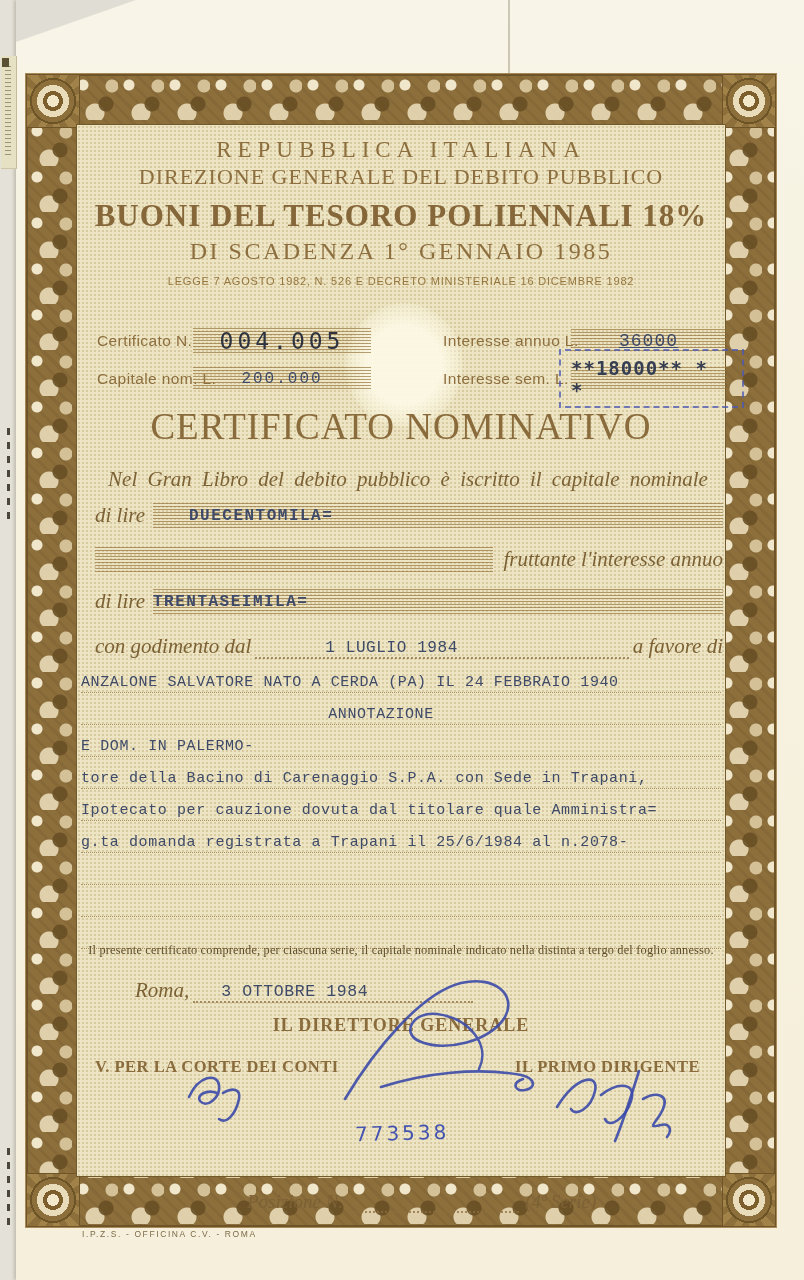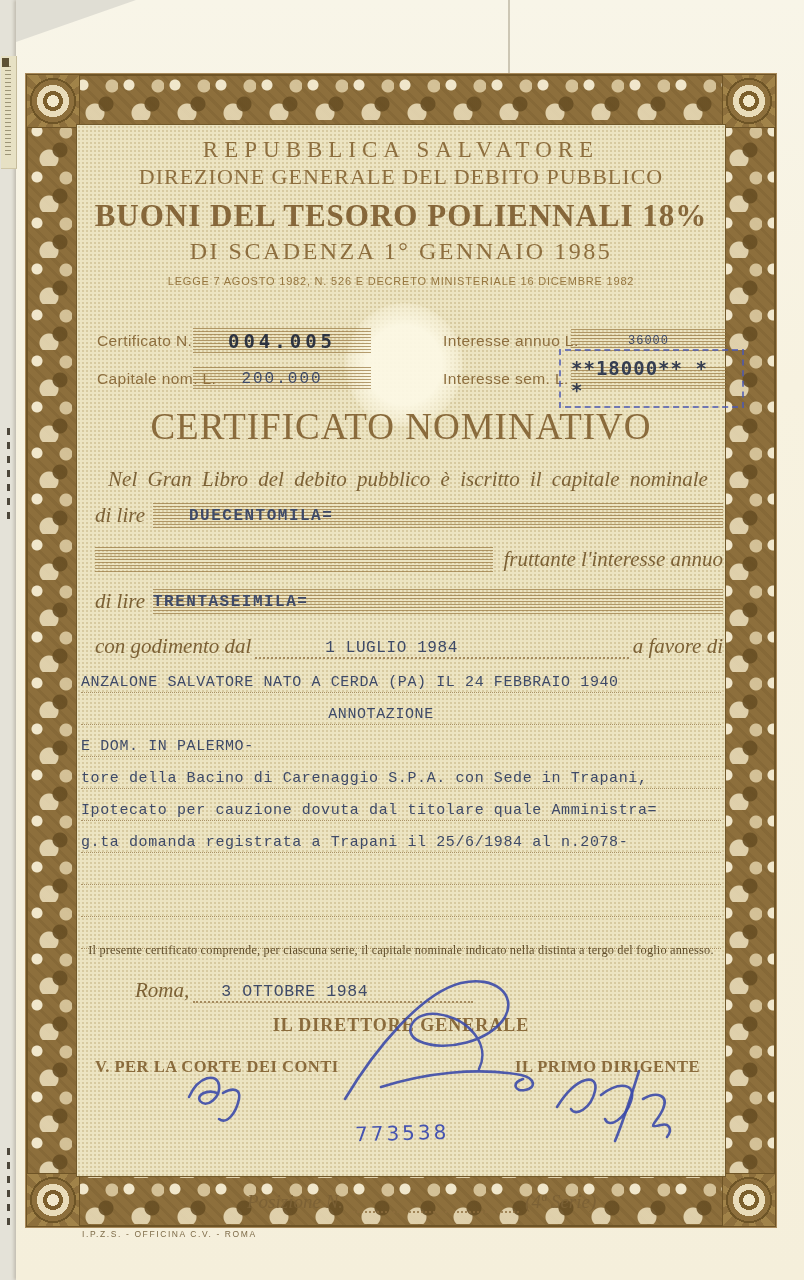--- a/index.html
+++ b/index.html
@@ -83,23 +83,23 @@
 
   
   .fields{position:absolute;left:20px;right:0;top:203px;}
   .frow{position:absolute;display:flex;align-items:center;height:26px;}
   .flabel{font-family:"Liberation Sans",sans-serif;font-size:15.5px;color:#8d6e3e;letter-spacing:0.4px;white-space:nowrap;}
   .band{
     background:repeating-linear-gradient(180deg, rgba(150,117,62,.7) 0 1px, rgba(0,0,0,0) 1px 3px);
     display:flex;align-items:center;justify-content:center;position:relative;
   }
   .tw{font-family:"Liberation Mono","DejaVu Sans Mono",monospace;color:#3e4a68;}
-  .stampnum{font-family:"DejaVu Sans Mono",monospace;font-weight:bold;font-size:19px;color:#2d3340;letter-spacing:4px;}
+  .stampnum{font-family:"DejaVu Sans Mono",monospace;font-weight:normal;font-size:23px;color:#2d3340;letter-spacing:4px;}
   .val-cap{font-size:16px;letter-spacing:2px;}
-  .val-int{font-size:12px;letter-spacing:1px;}
+  .val-int{font-size:18px;letter-spacing:1px;text-decoration:underline;}
   .stamp{font-family:"DejaVu Sans Mono",monospace;font-weight:bold;font-size:19px;color:#353e52;letter-spacing:1px;position:relative;}
   .smark{position:absolute;border-color:#4a58b4;opacity:.75;}
   .smark.t{left:-6px;right:-12px;top:-8px;border-top:2px dashed #4a58b4;}
   .smark.b{left:-6px;right:-12px;bottom:-7px;border-bottom:2px dashed #4a58b4;}
   .smark.l{left:-12px;top:-8px;bottom:-7px;border-left:2px dashed #4a58b4;}
   .smark.r{right:-18px;top:-8px;bottom:-7px;border-right:2px dashed #4a58b4;}
 
   
   .doc-title{position:absolute;left:0;right:0;top:280px;text-align:center;font-size:37px;letter-spacing:1px;color:#8a6b3c;}
   .intro{position:absolute;left:18px;right:4px;top:342px;font-style:italic;font-size:21px;color:#7c6135;word-spacing:5px;text-align:center;white-space:nowrap;}
@@ -143,21 +143,21 @@
 <div class="frame">
   <div class="corner tl"></div>
   <div class="corner tr"></div>
   <div class="corner bl"></div>
   <div class="corner br"></div>
 
   <div class="panel">
     <div class="watermark"></div>
 
     <div class="hdr">
-      <div class="l1">REPUBBLICA SALVATORE</div>
+      <div class="l1">REPUBBLICA ITALIANA</div>
       <div class="l2">DIREZIONE GENERALE DEL DEBITO PUBBLICO</div>
       <div class="l3">BUONI DEL TESORO POLIENNALI 18%</div>
       <div class="l4">DI SCADENZA 1° GENNAIO 1985</div>
       <div class="l5">LEGGE 7 AGOSTO 1982, N. 526 E DECRETO MINISTERIALE 16 DICEMBRE 1982</div>
     </div>
 
     <div class="fields">
       <div class="frow" style="left:0;top:0;">
         <span class="flabel" style="width:96px;">Certificato N.</span>
         <span class="band" style="width:178px;height:26px;">

